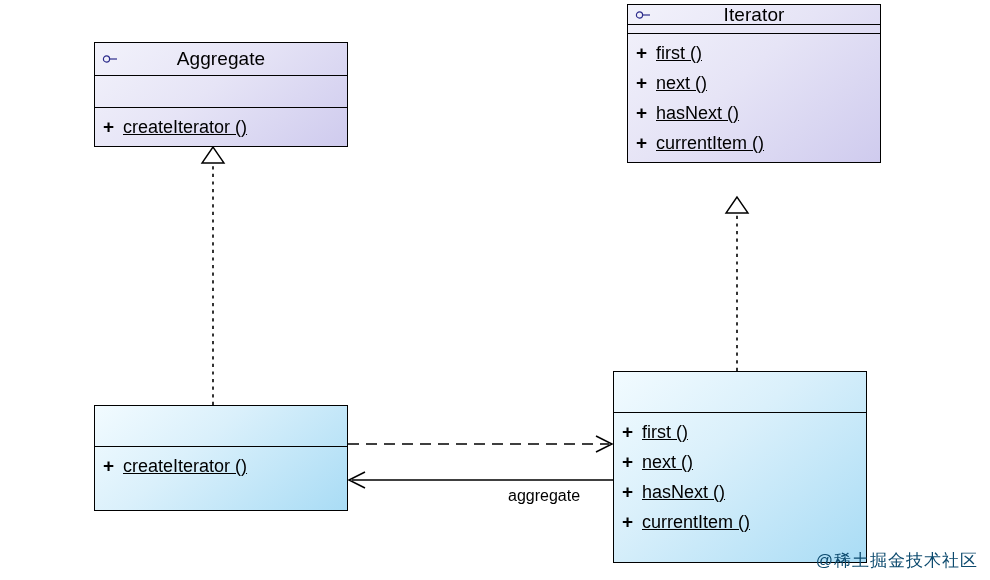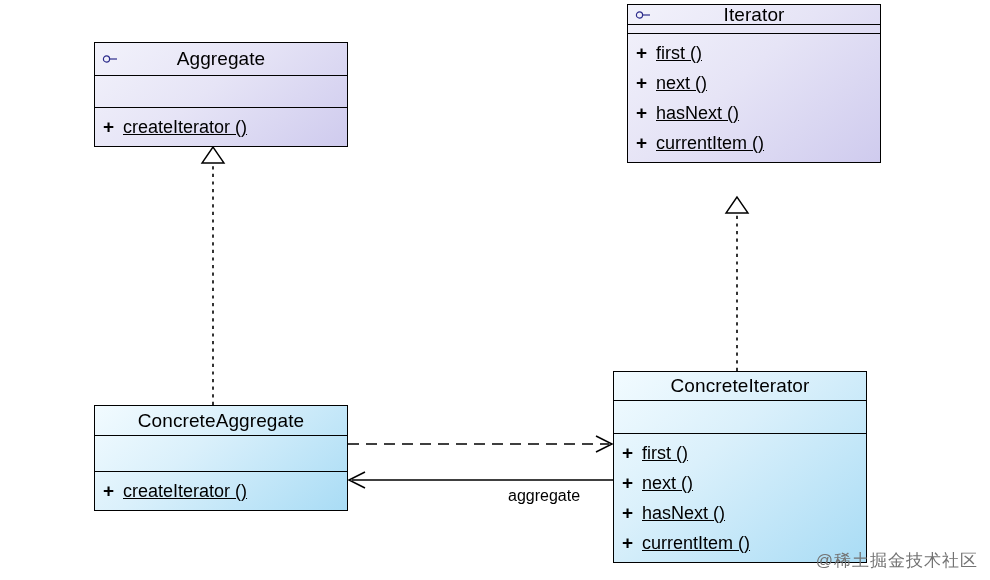--- a/index.html
+++ b/index.html
@@ -112,21 +112,21 @@
     white-space: nowrap;
   }
   #label-aggregate { left: 508px; top: 487px; }
 
   
   #watermark {
     position: absolute;
     right: 12px;
     bottom: 8px;
     font-size: 17px;
-    color: #737373;
+    color: #0c4a6e;
     letter-spacing: 1px;
     white-space: nowrap;
   }
 </style>
 </head>
 <body>
 
 <div id="canvas">
 
   <svg class="conn-svg" viewBox="0 0 990 580" xmlns="http://www.w3.org/2000/svg">
@@ -196,36 +196,30 @@
         <span class="op-name">hasNext ()</span>
       </div>
       <div class="op-row">
         <span class="op-vis">+</span>
         <span class="op-name">currentItem ()</span>
       </div>
     </div>
   </div>
 
   <div class="uml-box blue" id="box-concrete-aggregate">
-    <div class="uml-title">
-      <span class="uml-title-text">ConcreteAggregate</span>
-    </div>
     <div class="uml-attrs"></div>
     <div class="uml-ops">
       <div class="op-row">
         <span class="op-vis">+</span>
         <span class="op-name">createIterator ()</span>
       </div>
     </div>
   </div>
 
   <div class="uml-box blue" id="box-concrete-iterator">
-    <div class="uml-title">
-      <span class="uml-title-text">ConcreteIterator</span>
-    </div>
     <div class="uml-attrs"></div>
     <div class="uml-ops">
       <div class="op-row">
         <span class="op-vis">+</span>
         <span class="op-name">first ()</span>
       </div>
       <div class="op-row">
         <span class="op-vis">+</span>
         <span class="op-name">next ()</span>
       </div>

